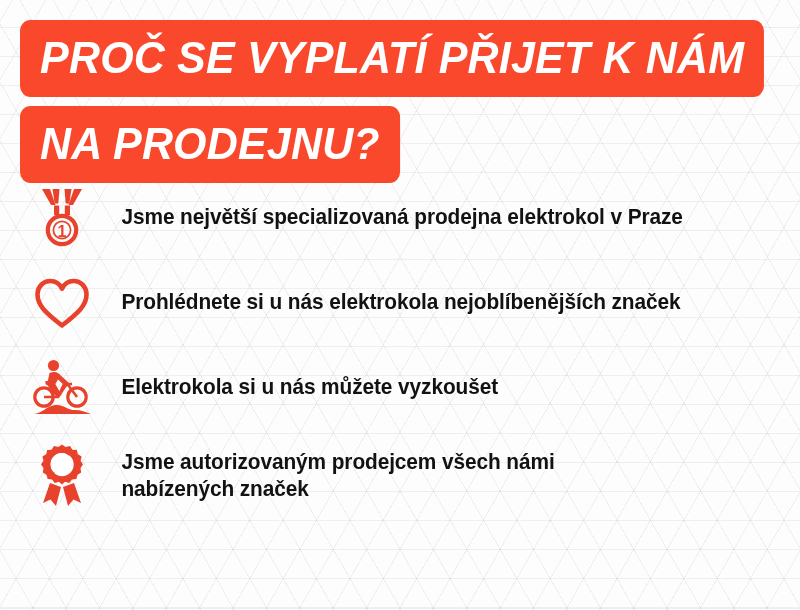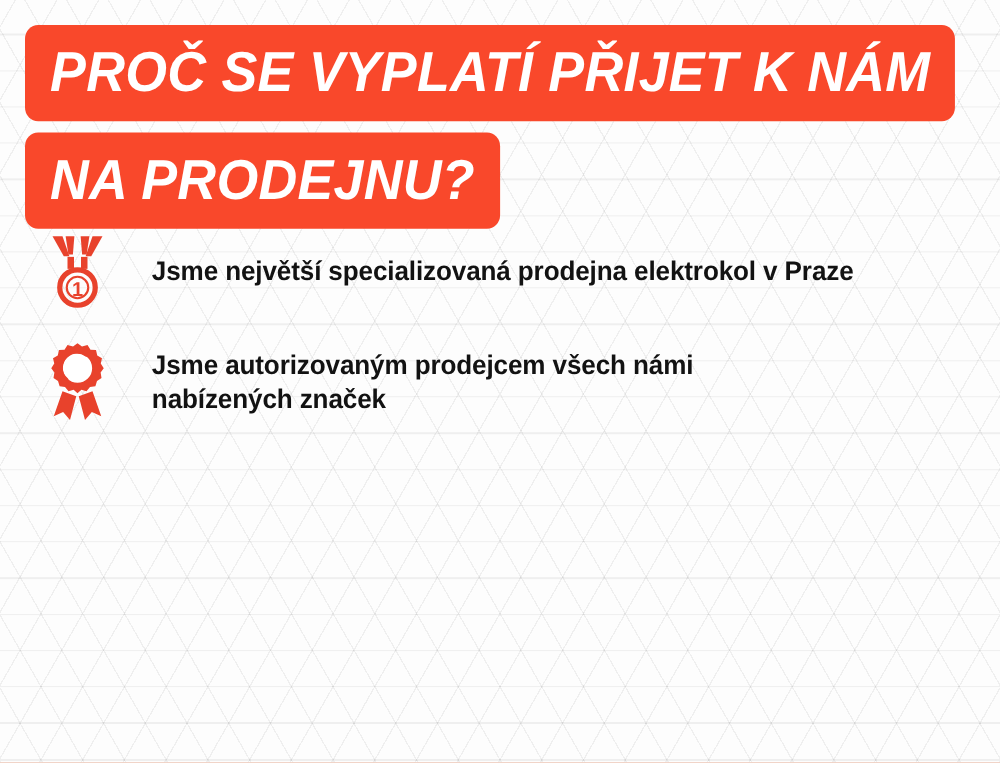--- a/index.html
+++ b/index.html
@@ -11,21 +11,21 @@
     height: 610px;
     overflow: hidden;
     font-family: "Liberation Sans", sans-serif;
     background: #ffffff;
   }
 
   #poster {
     position: relative;
     width: 800px;
     height: 610px;
-    background-color: #c2410c;
+    background-color: #86efac;
     overflow: hidden;
   }
 
   
   .bg-pattern {
     position: absolute;
     inset: 0;
     background-color: #fdfdfd;
     background-image:
       
@@ -169,22 +169,65 @@
           <circle cx="27" cy="42" r="14.2" fill="none" stroke="#E8422C" stroke-width="4.2"></circle>
           <circle cx="27" cy="42" r="8.6" fill="none" stroke="#E8422C" stroke-width="1.7"></circle>
           <text x="27" y="49" text-anchor="middle" font-family="'Liberation Sans', sans-serif" font-size="16" font-weight="bold" fill="#E8422C">1</text>
         </svg>
       </div>
       <div class="feature-text">
         <span>Jsme největší specializovaná prodejna elektrokol v Praze</span>
       </div>
     </div>
 
-
-
+    <div class="feature-row">
+      <div class="feature-icon">
+        <svg width="56" height="52" viewBox="0 0 56 52" aria-hidden="true">
+          <path d="M28 48.5
+                   C 12 36 3.5 28.5 3.5 17.5
+                   C 3.5 9.5 9.5 4 16.5 4
+                   C 21.8 4 25.8 7.2 28 11.6
+                   C 30.2 7.2 34.2 4 39.5 4
+                   C 46.5 4 52.5 9.5 52.5 17.5
+                   C 52.5 28.5 44 36 28 48.5 Z" fill="none" stroke="#E8422C" stroke-width="4.6" stroke-linejoin="round"></path>
+        </svg>
+      </div>
+      <div class="feature-text">
+        <span>Prohlédnete si u nás elektrokola nejoblíbenějších značek</span>
+      </div>
+    </div>
+
+
+    <div class="feature-row">
+      <div class="feature-icon">
+        <svg width="62" height="62" viewBox="0 0 62 62" aria-hidden="true">
+          <g fill="#E8422C">
+
+            <circle cx="22.5" cy="8.5" r="5.6"></circle>
+
+            <path d="M18.5 16 C 23 13.8 27.5 15 29.5 18.2 L 38.5 26.5 L 35 30 L 27 22.5
+                     L 22 31 L 16 28 Z"></path>
+
+            <path d="M16.5 28.5 L 24 26.5 L 30.5 38 L 26 40.5 Z"></path>
+
+            <path d="M14 24.5 L 22 22.5 L 23 26 L 15 28 Z"></path>
+          </g>
+
+          <circle cx="13" cy="40" r="9.2" fill="none" stroke="#E8422C" stroke-width="3.2"></circle>
+          <circle cx="46" cy="40" r="9.2" fill="none" stroke="#E8422C" stroke-width="3.2"></circle>
+
+          <path d="M13 40 L 27 40 L 36 26.5 M 27 40 L 33 27 M 36 26.5 L 46 40 M 33 27 L 41 27" fill="none" stroke="#E8422C" stroke-width="2.6" stroke-linejoin="round"></path>
+
+          <path d="M2 57 C 10 57 16 49 24 48 C 32 47 36 53 44 53 C 50 53 54 55 60 57 Z" fill="#E8422C"></path>
+        </svg>
+      </div>
+      <div class="feature-text">
+        <span>Elektrokola si u nás můžete vyzkoušet</span>
+      </div>
+    </div>
 
     <div class="feature-row tall">
       <div class="feature-icon">
         <svg width="54" height="66" viewBox="0 0 54 66" aria-hidden="true">
           <g fill="#E8422C">
 
             <path d="M15 40 L 26 44 L 21 63 L 15.5 56.5 L 8 60 Z"></path>
             <path d="M39 40 L 28 44 L 33 63 L 38.5 56.5 L 46 60 Z"></path>
 
             <path d="M27 1.5

